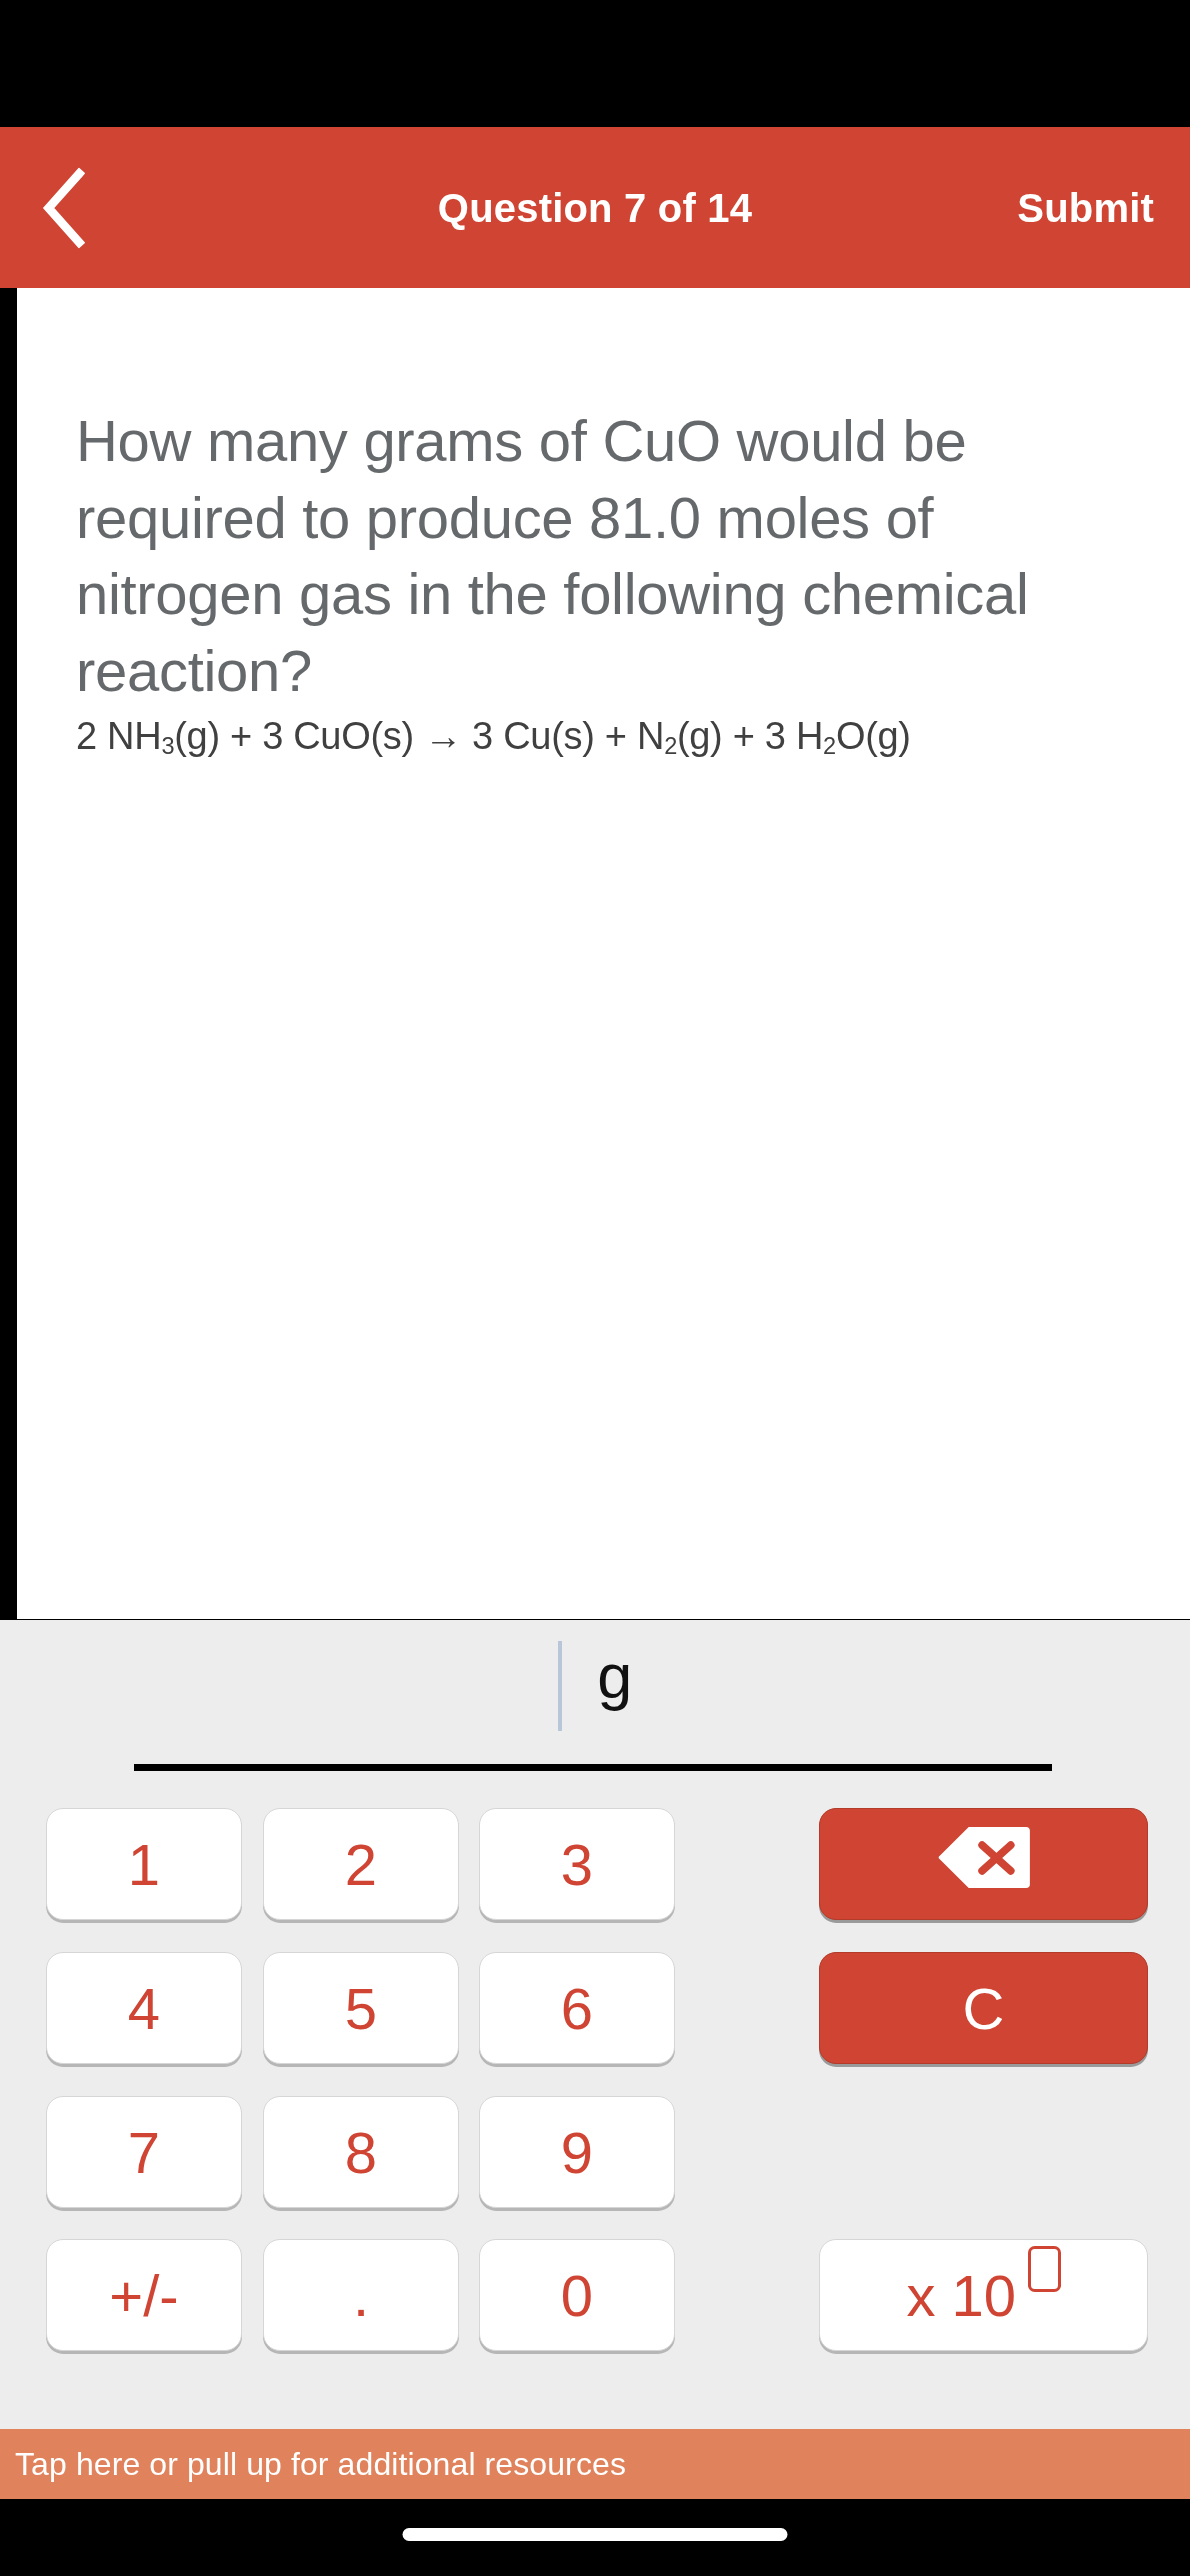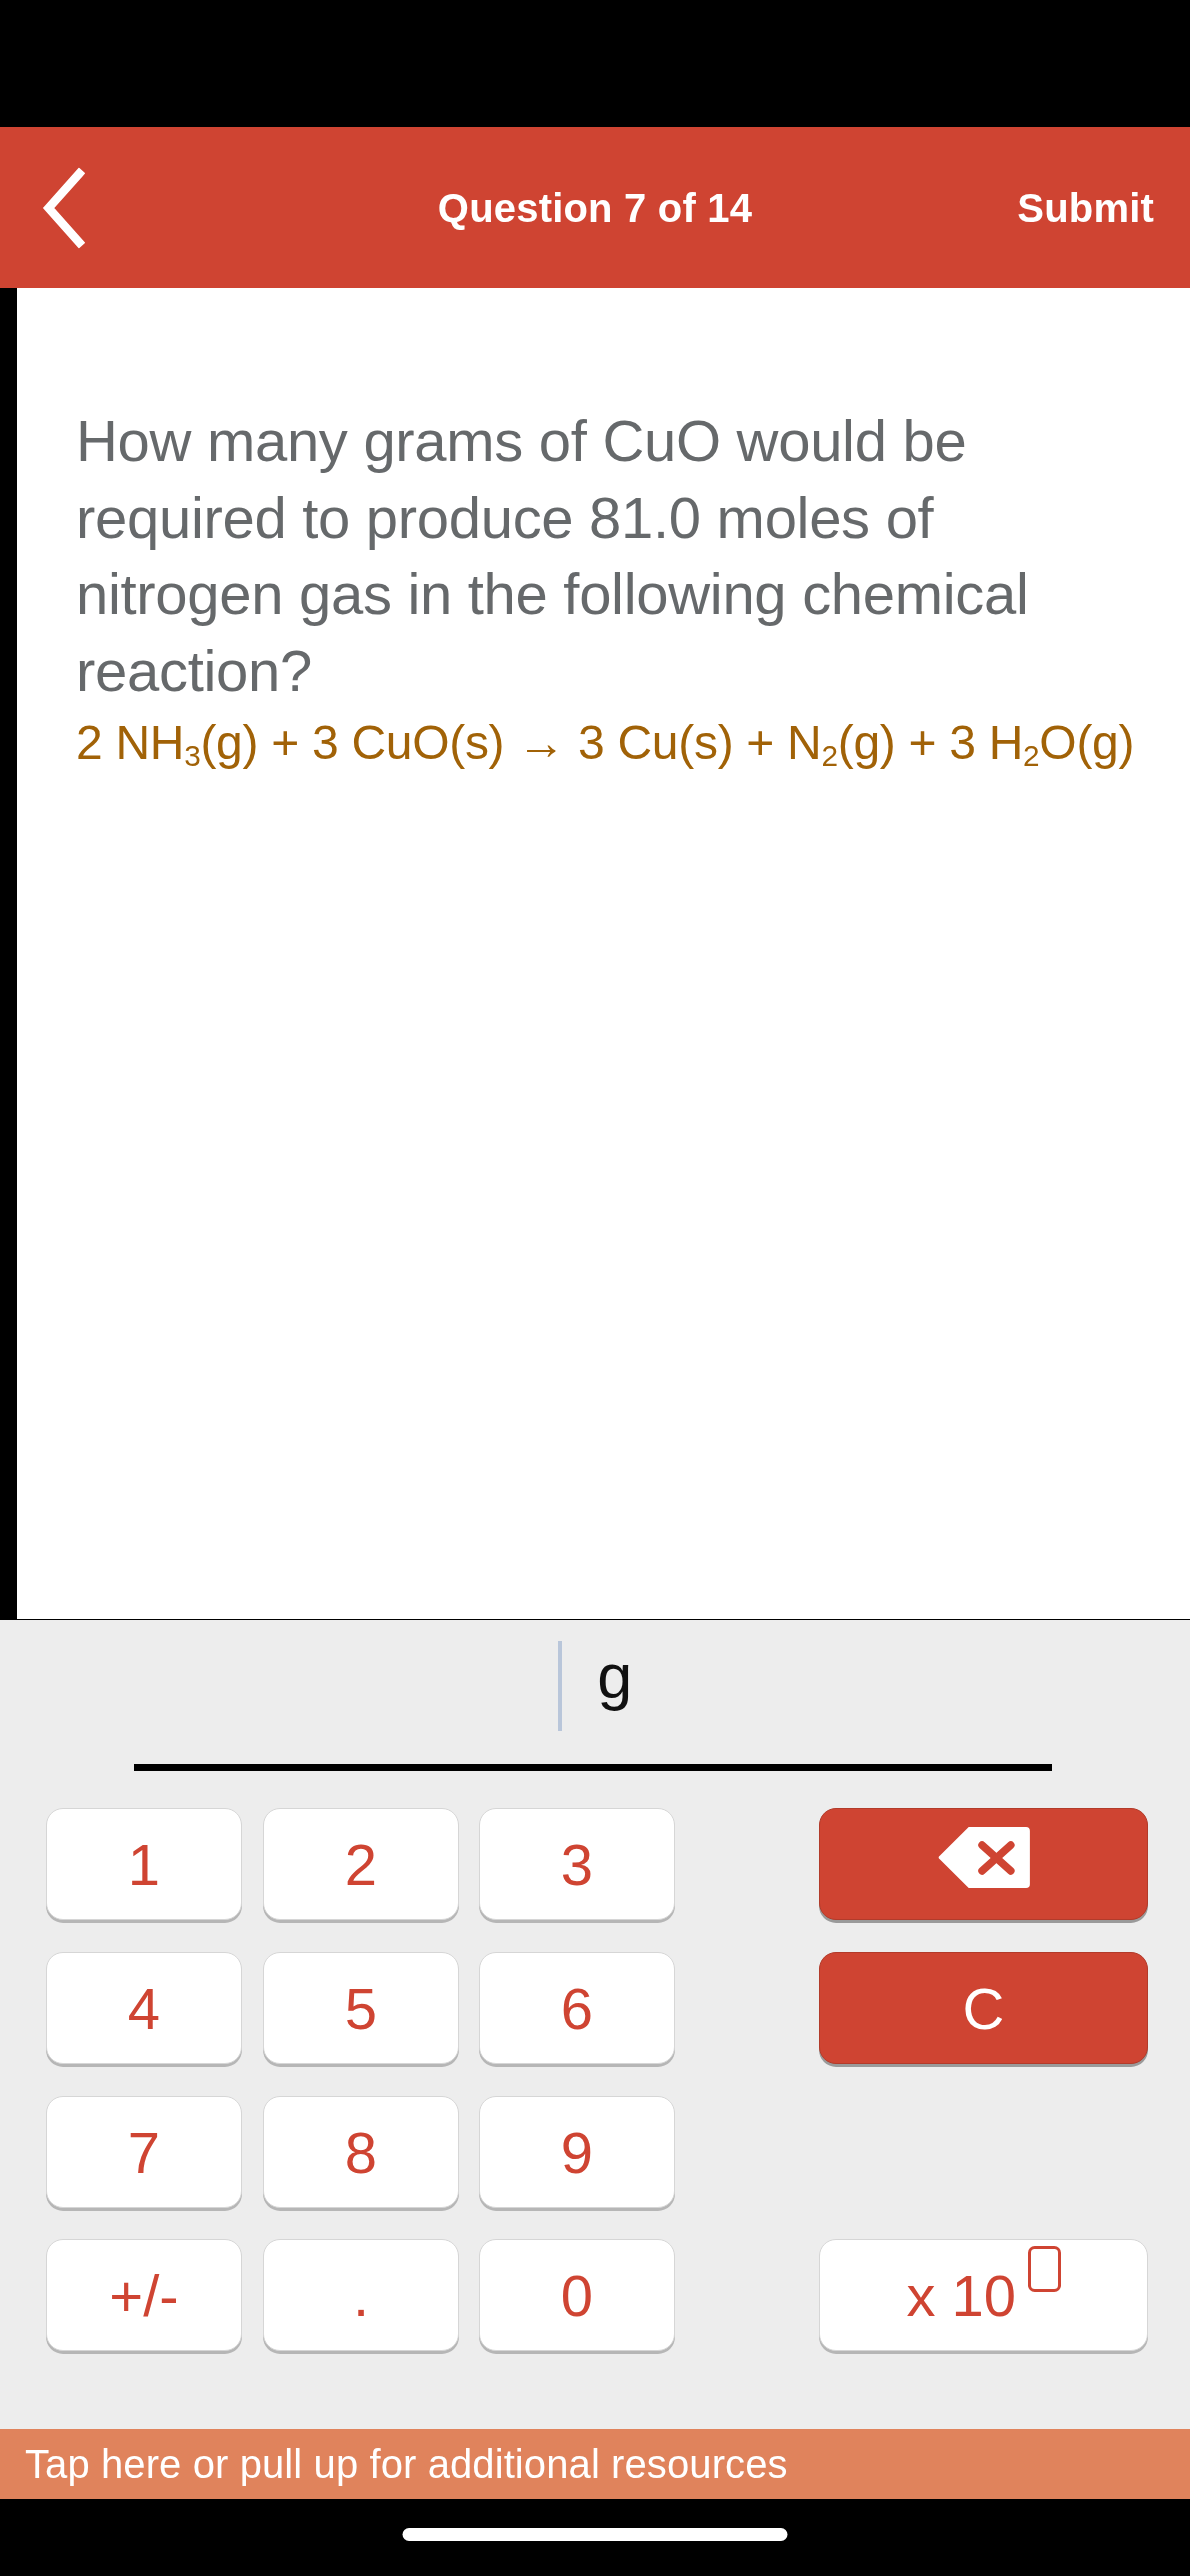--- a/index.html
+++ b/index.html
@@ -84,22 +84,22 @@
     left: 59px;
     width: 1064px;
     color: #66696b;
     font-size: 58px;
     line-height: 1.32;
     font-weight: 400;
     letter-spacing: -0.3px;
   }
   .equation {
     margin-top: 1.9px;
-    color: #a16207;
-    font-size: 48px;
+    color: #404040;
+    font-size: 38px;
     line-height: 1.32;
     letter-spacing: -0.3px;
   }
   .equation sub {
     font-size: 0.62em;
     vertical-align: baseline;
     position: relative;
     top: 0.22em;
   }
 
@@ -209,22 +209,22 @@
     top: 2429px;
     left: 0;
     width: 1190px;
     height: 70px;
     background: #e0835c;
     display: flex;
     align-items: center;
   }
   .resource-banner span {
     color: #ffffff;
-    font-size: 40px;
-    padding-left: 25px;
+    font-size: 32px;
+    padding-left: 15px;
     letter-spacing: 0.1px;
   }
 
   
   .home-area {
     position: absolute;
     top: 2499px; left: 0;
     width: 1190px;
     height: 77px;
     background: #000000;

